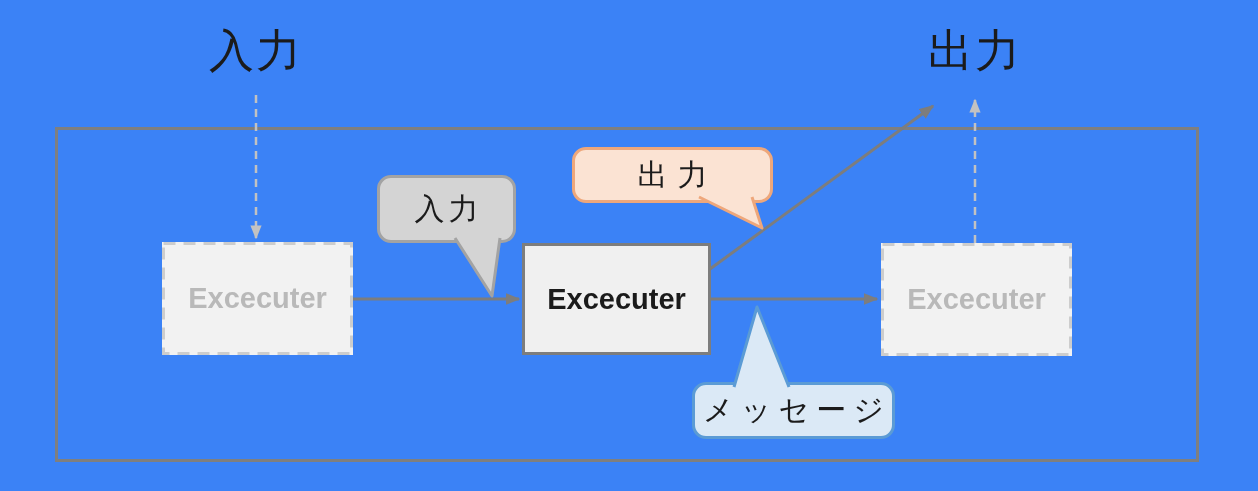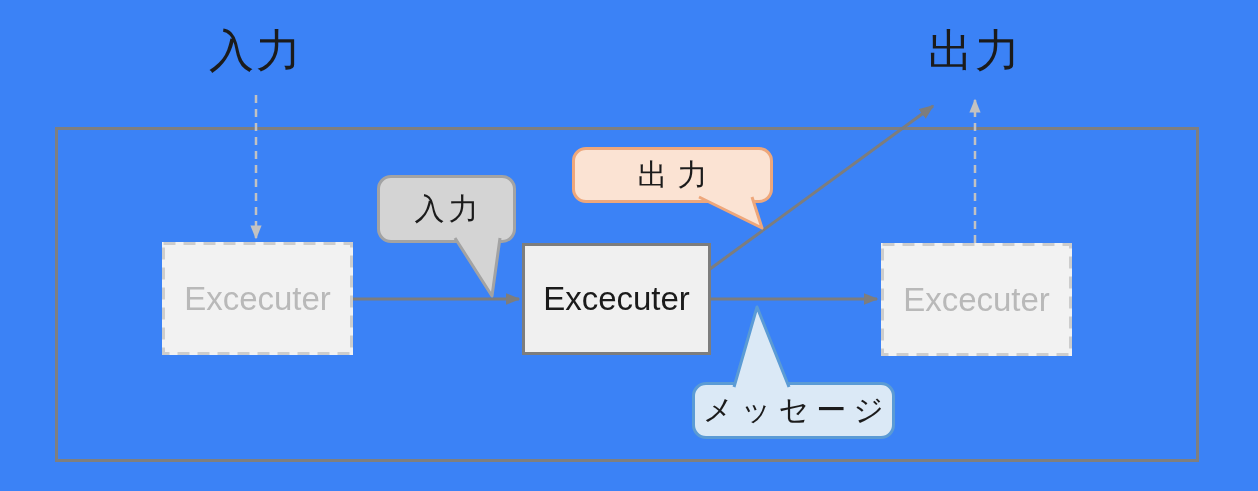--- a/index.html
+++ b/index.html
@@ -39,22 +39,22 @@
   }
   .top-label.input  { left: 176px; top: 26px; }
   .top-label.output { left: 895px; top: 26px; }
   
   .node {
     position: absolute;
     box-sizing: border-box;
     display: flex;
     align-items: center;
     justify-content: center;
-    font-size: 33px;
-    font-weight: 400;
+    font-size: 29px;
+    font-weight: 700;
     text-align: center;
   }
   .node.ghost {
     background: #f2f2f2;
     color: #b9b9b9;
     border: none;
   }
   .node.ghost.prev { left: 162px; top: 242px; width: 191px; height: 113px; }
   .node.ghost.next { left: 881px; top: 243px; width: 191px; height: 113px; }
   .node.main {

